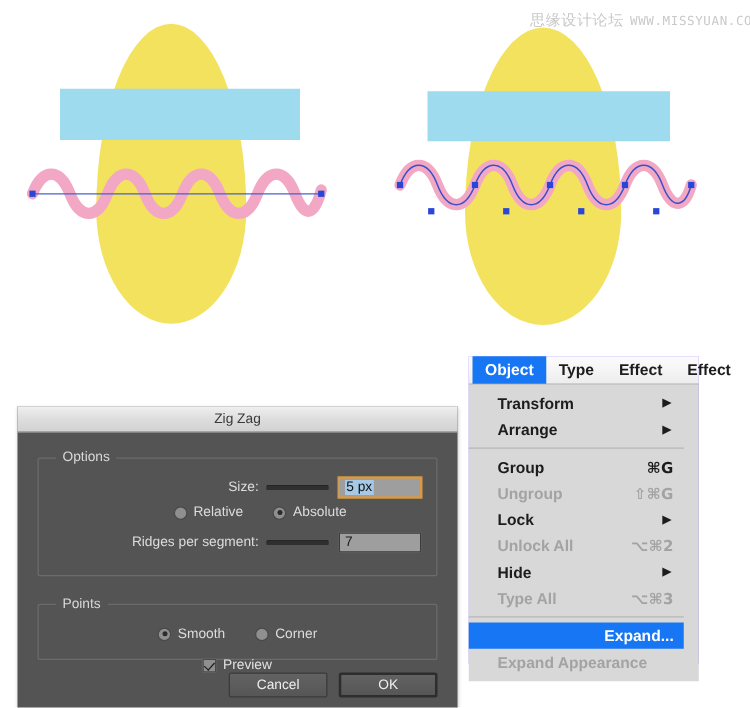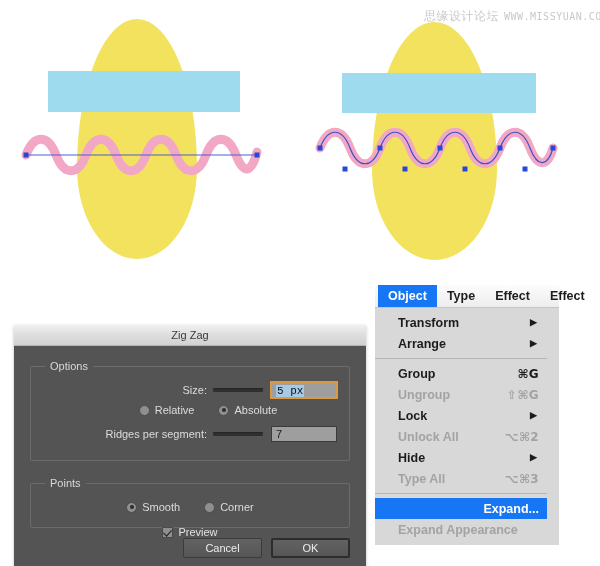--- a/index.html
+++ b/index.html
@@ -164,21 +164,20 @@
     overflow: hidden;
   }
   .num-field.focused {
     border: 1px solid #d89a45;
     box-shadow: 0 0 0 1px #d89a45;
   }
   .num-field .sel {
     background: #a7c9e8;
     color: #101010;
     padding: 0 1px;
-    font-family: Liberation Mono, monospace;
   }
 
   .radio-row {
     display: flex;
     align-items: center;
     justify-content: center;
     margin: 4px 0 10px 0;
     padding-left: 36px;
   }
   .radio-item {

